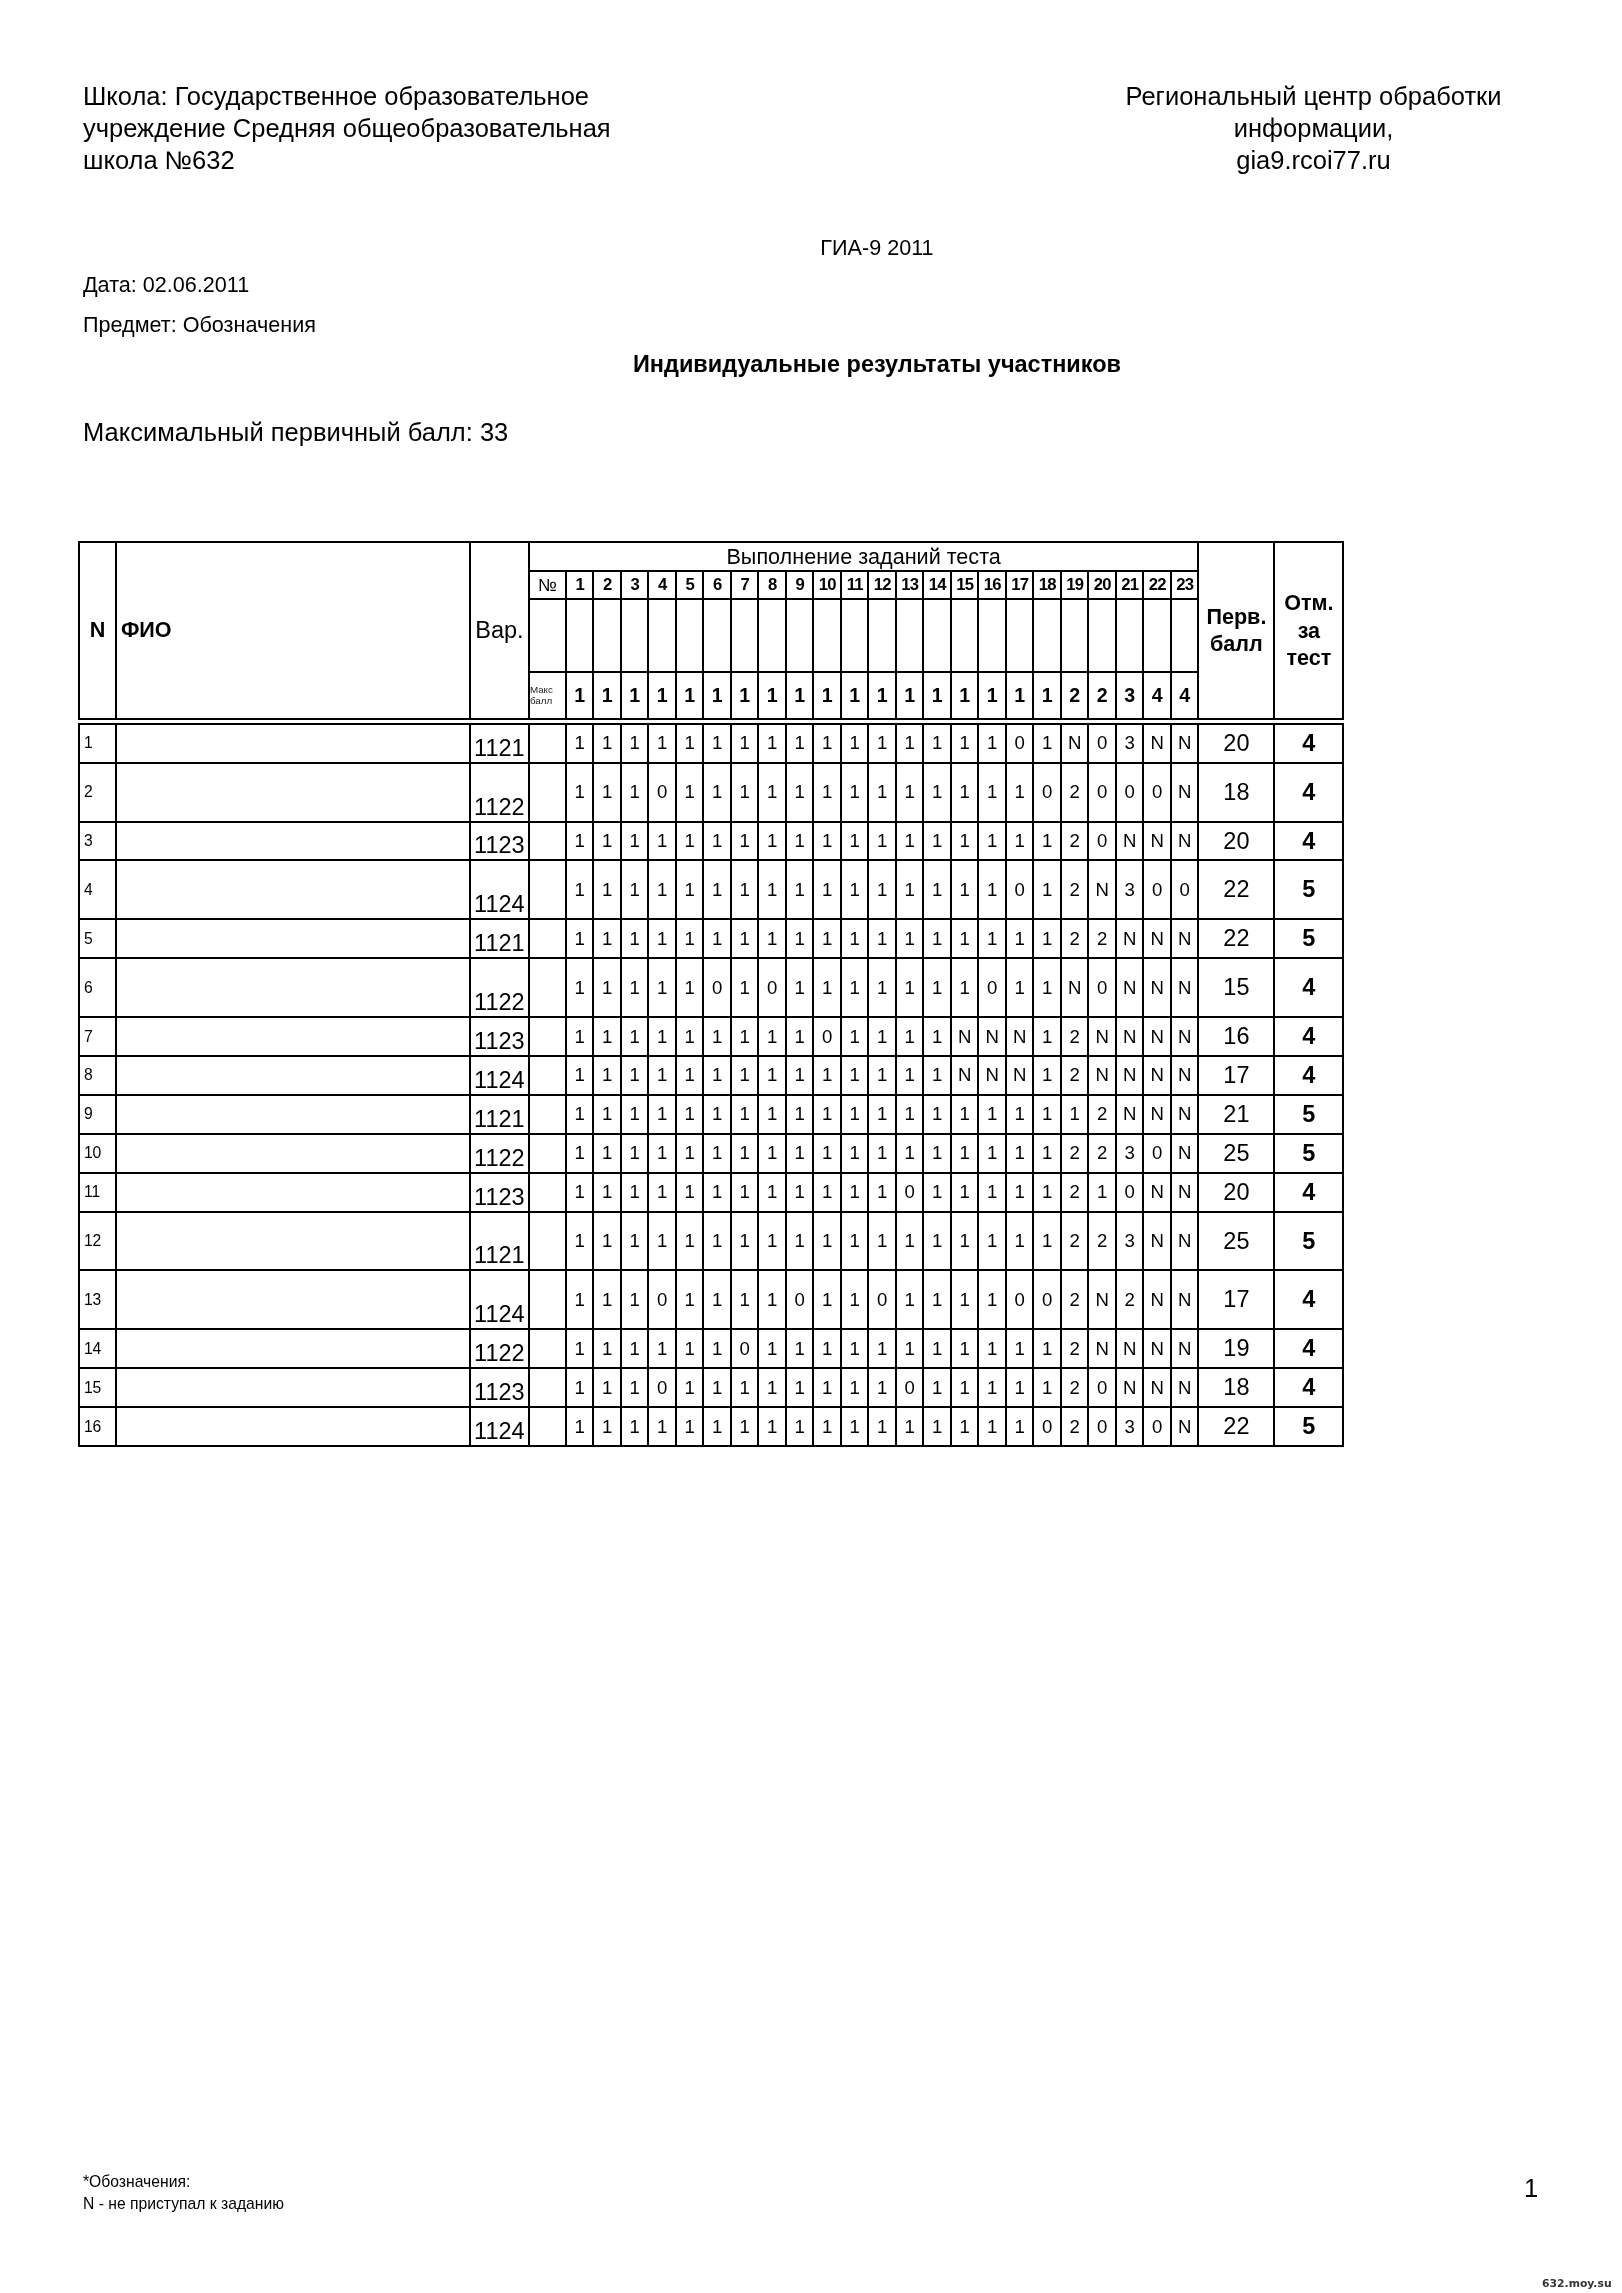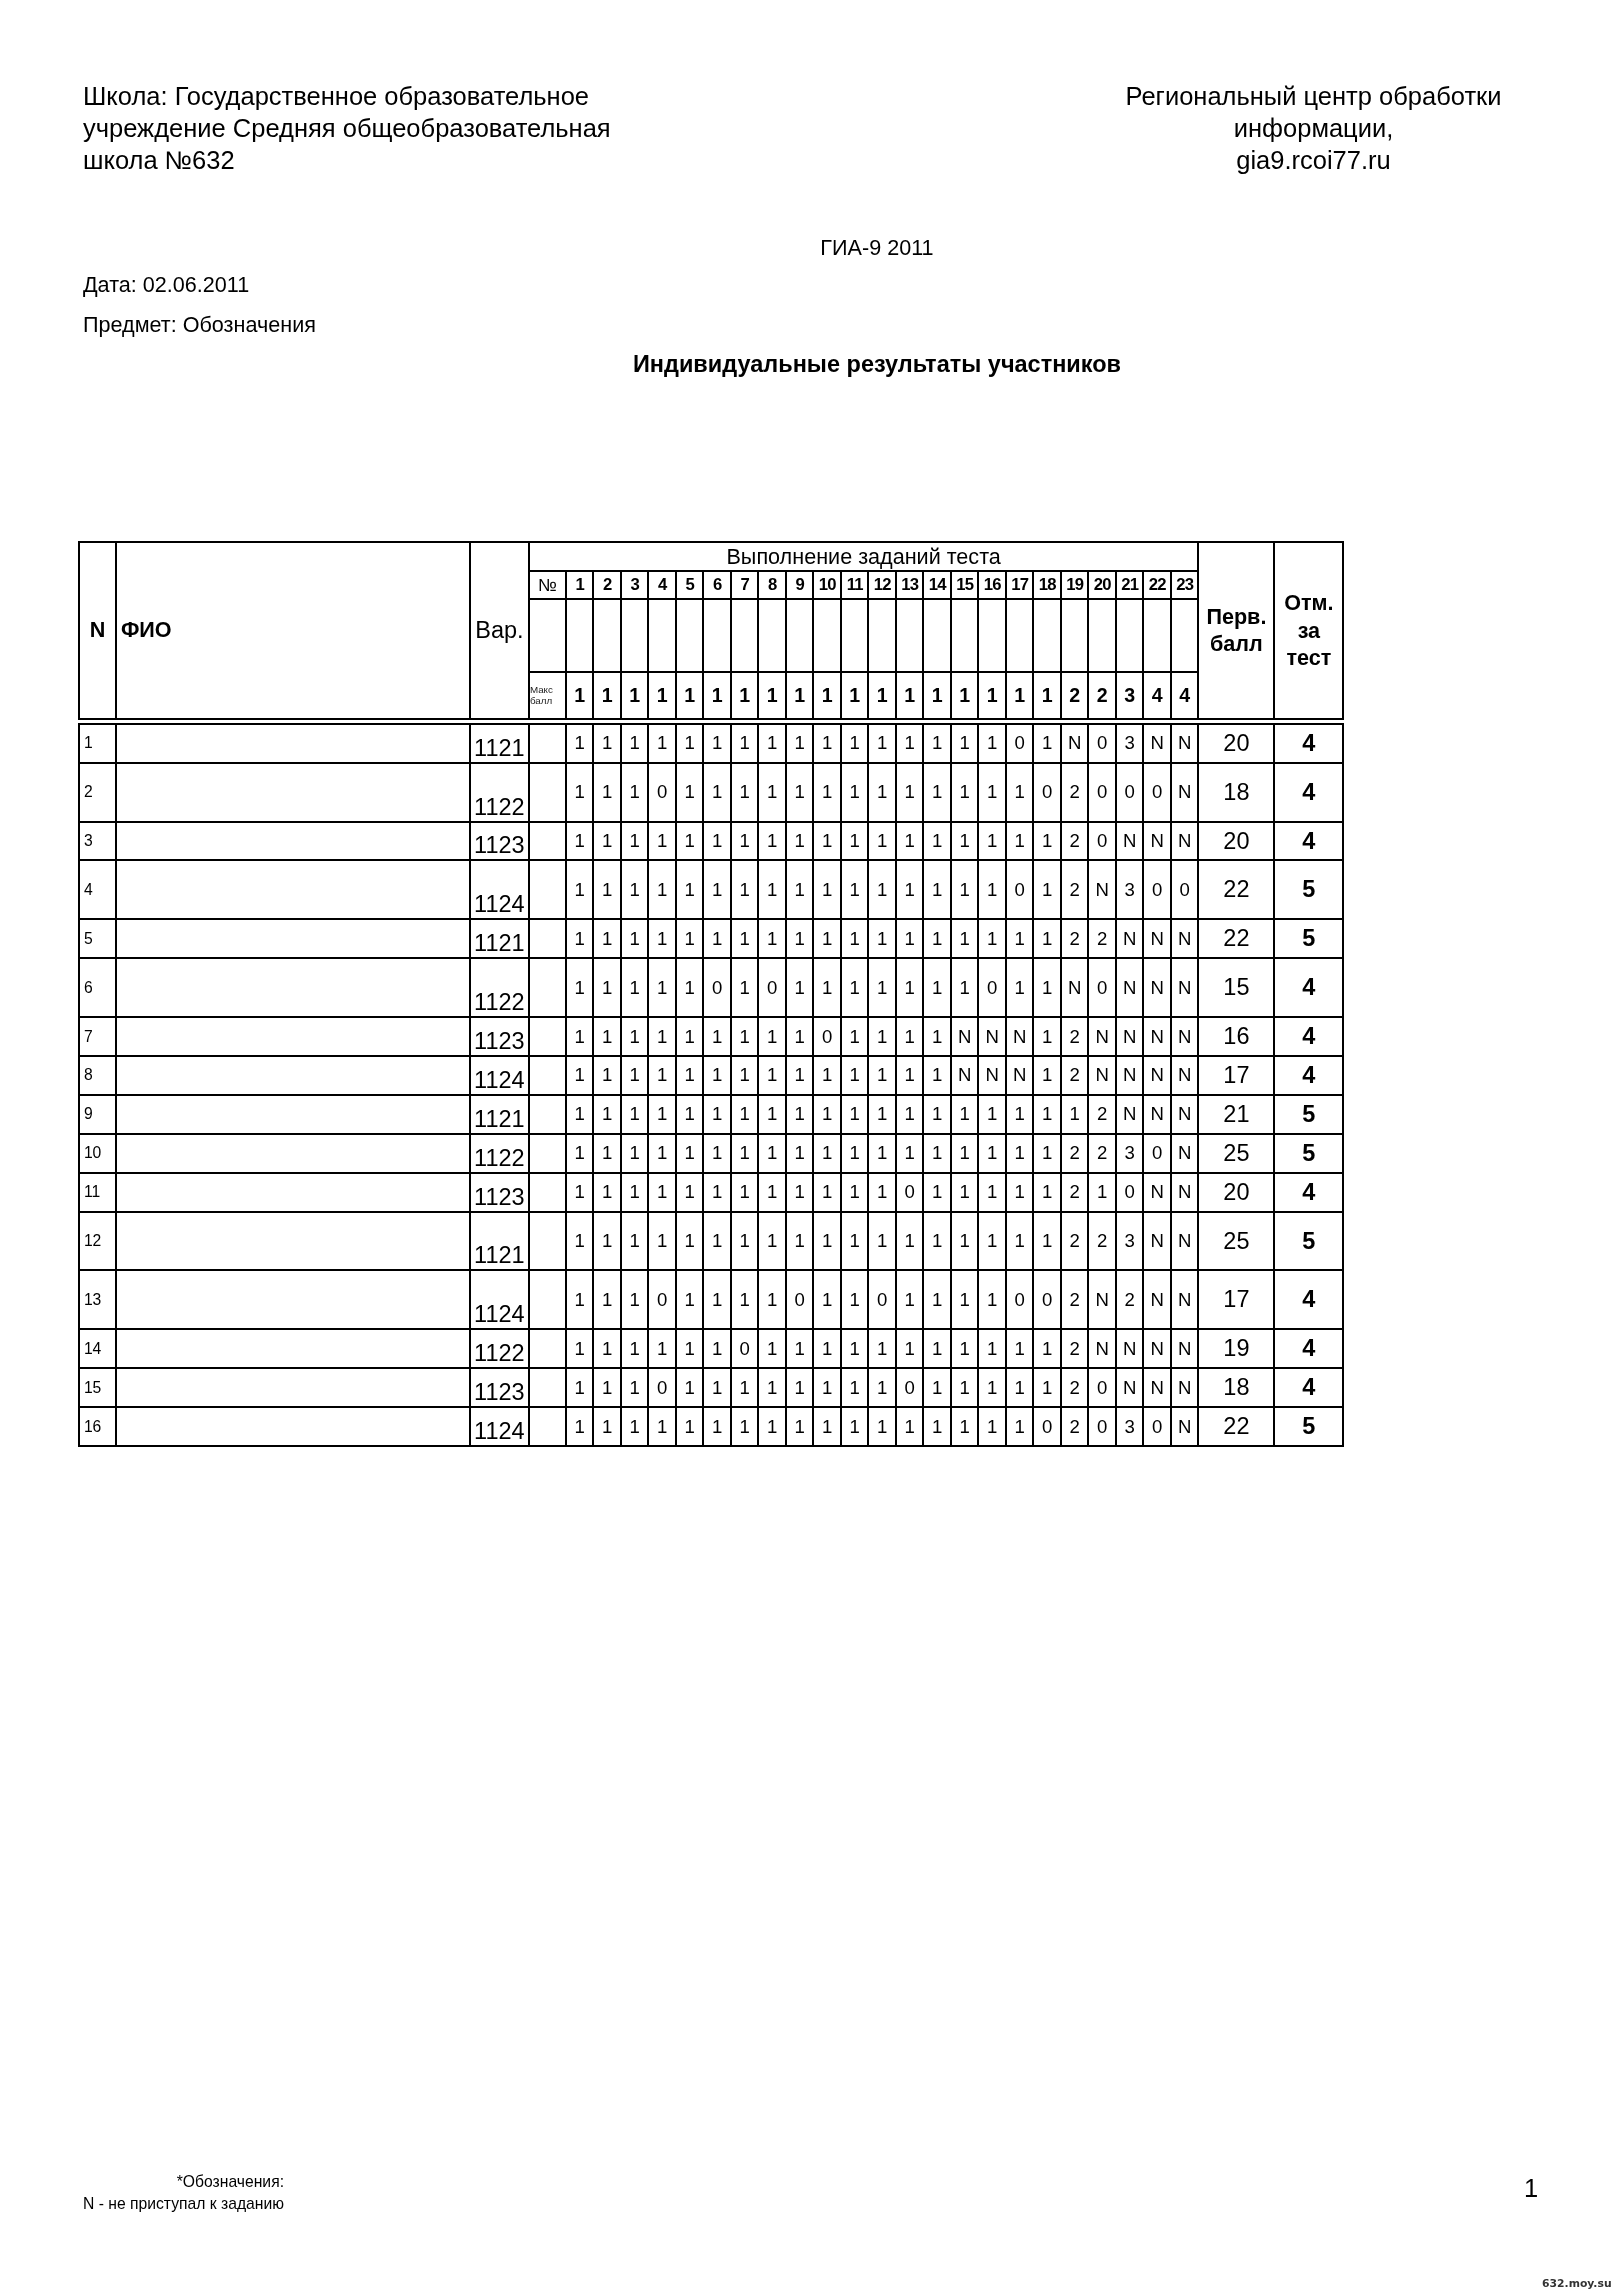--- a/index.html
+++ b/index.html
@@ -30,21 +30,21 @@
   .h-otm { width: 67px; font-size: 21.6px; font-weight: bold; line-height: 27.4px; }
   tr.sep td { border-left: none; border-right: none; height: 2.9px; padding: 0; }
   .c-n { text-align: left !important; font-size: 15.7px; padding-left: 3.9px !important; }
   .c-var { font-size: 23.5px; text-align: right; padding-top: 5.9px !important; vertical-align: bottom !important; }
   .c-task { font-size: 18.6px; }
   .c-perv { font-size: 23.5px; }
   .c-otm { font-size: 23.5px; font-weight: bold; }
   tr.r-s td { height: 31px; }
   tr.r-t td { height: 51px; }
 
-  .legend { left: 83px; top: 2171px; font-size: 15.7px; line-height: 21.6px; text-align: right; }
+  .legend { left: 83px; top: 2171px; font-size: 15.7px; line-height: 21.6px; }
   .pagenum { left: 1524px; top: 2174px; font-size: 25.5px; }
   .watermark { left: 1542px; top: 2277px; font-size: 10.8px; font-weight: bold; color: #333;
                font-family: "DejaVu Sans", sans-serif; }
 </style>
 </head>
 <body>
 
 <div class="abs school">
   <div>Школа: Государственное образовательное</div>
   <div>учреждение Средняя общеобразовательная</div>
@@ -53,20 +53,21 @@
 <div class="abs center-org">
   <div>Региональный центр обработки</div>
   <div>информации,</div>
   <div>gia9.rcoi77.ru</div>
 </div>
 <div class="abs exam">ГИА-9 2011</div>
 <div class="abs date">Дата: 02.06.2011</div>
 <div class="abs subject">Предмет: Обозначения</div>
 <div class="abs title">Индивидуальные результаты участников</div>
 <div class="abs tasks">
+  <div>Максимальный первичный балл: 33</div>
 </div>
 
 <table class="res">
   <tbody id="tbody">
     <tr>
       <td class="h-n" rowspan="4">N</td>
       <td class="h-fio" rowspan="4">ФИО</td>
       <td class="h-var" rowspan="4">Вар.</td>
       <td class="h-exec" colspan="24">Выполнение заданий теста</td>
       <td class="h-perv" rowspan="4">Перв. балл</td>

